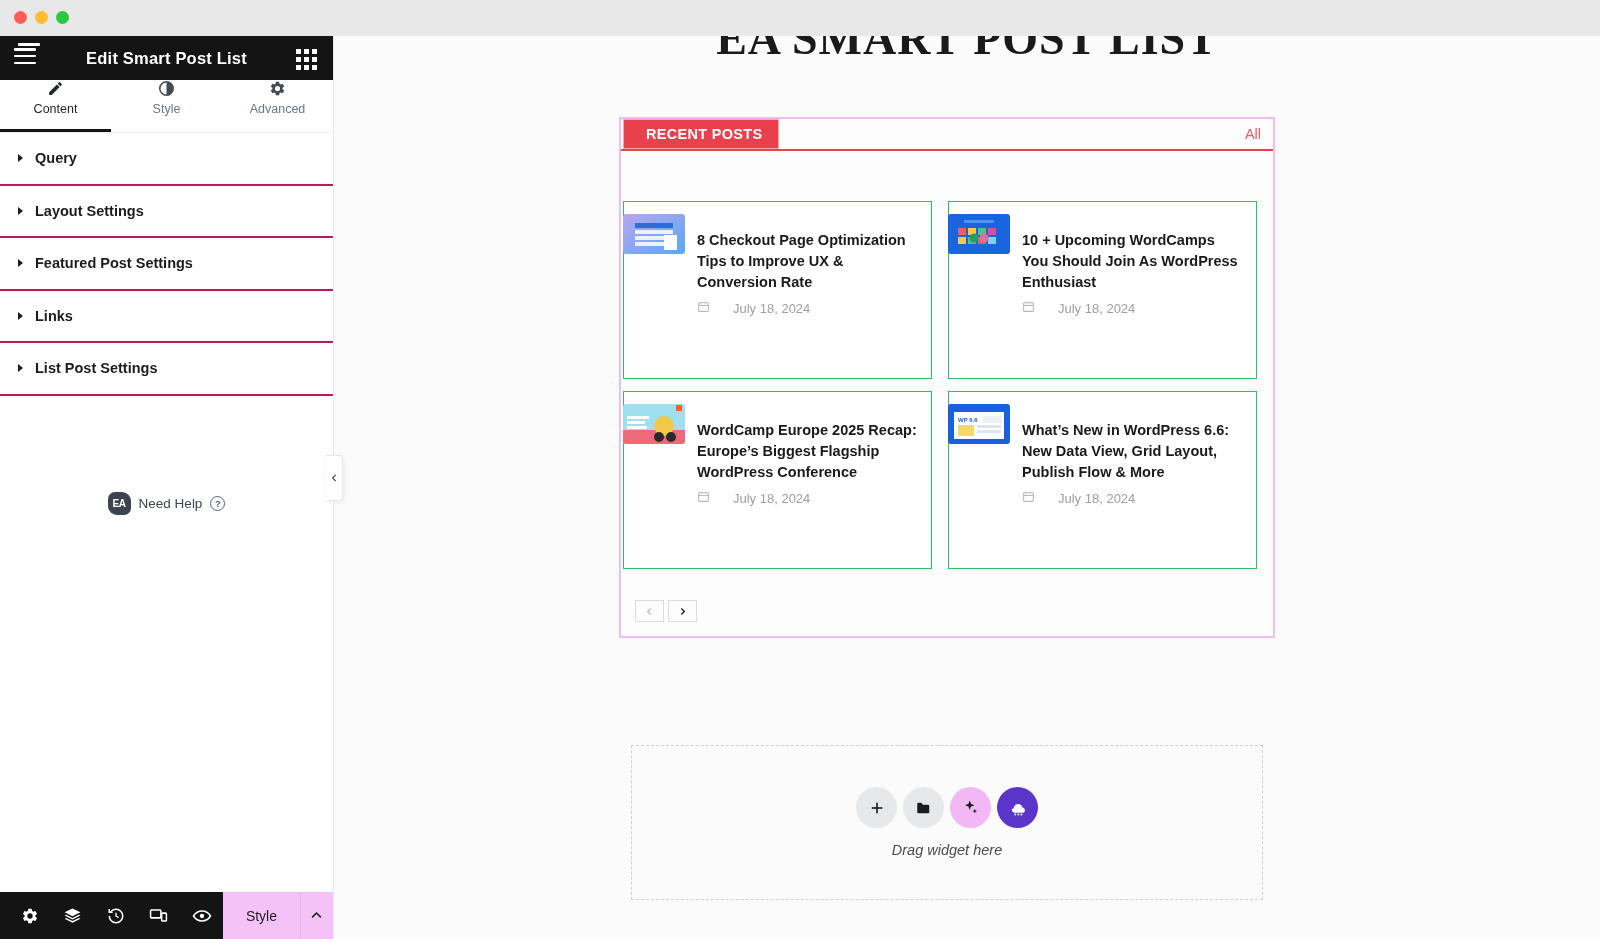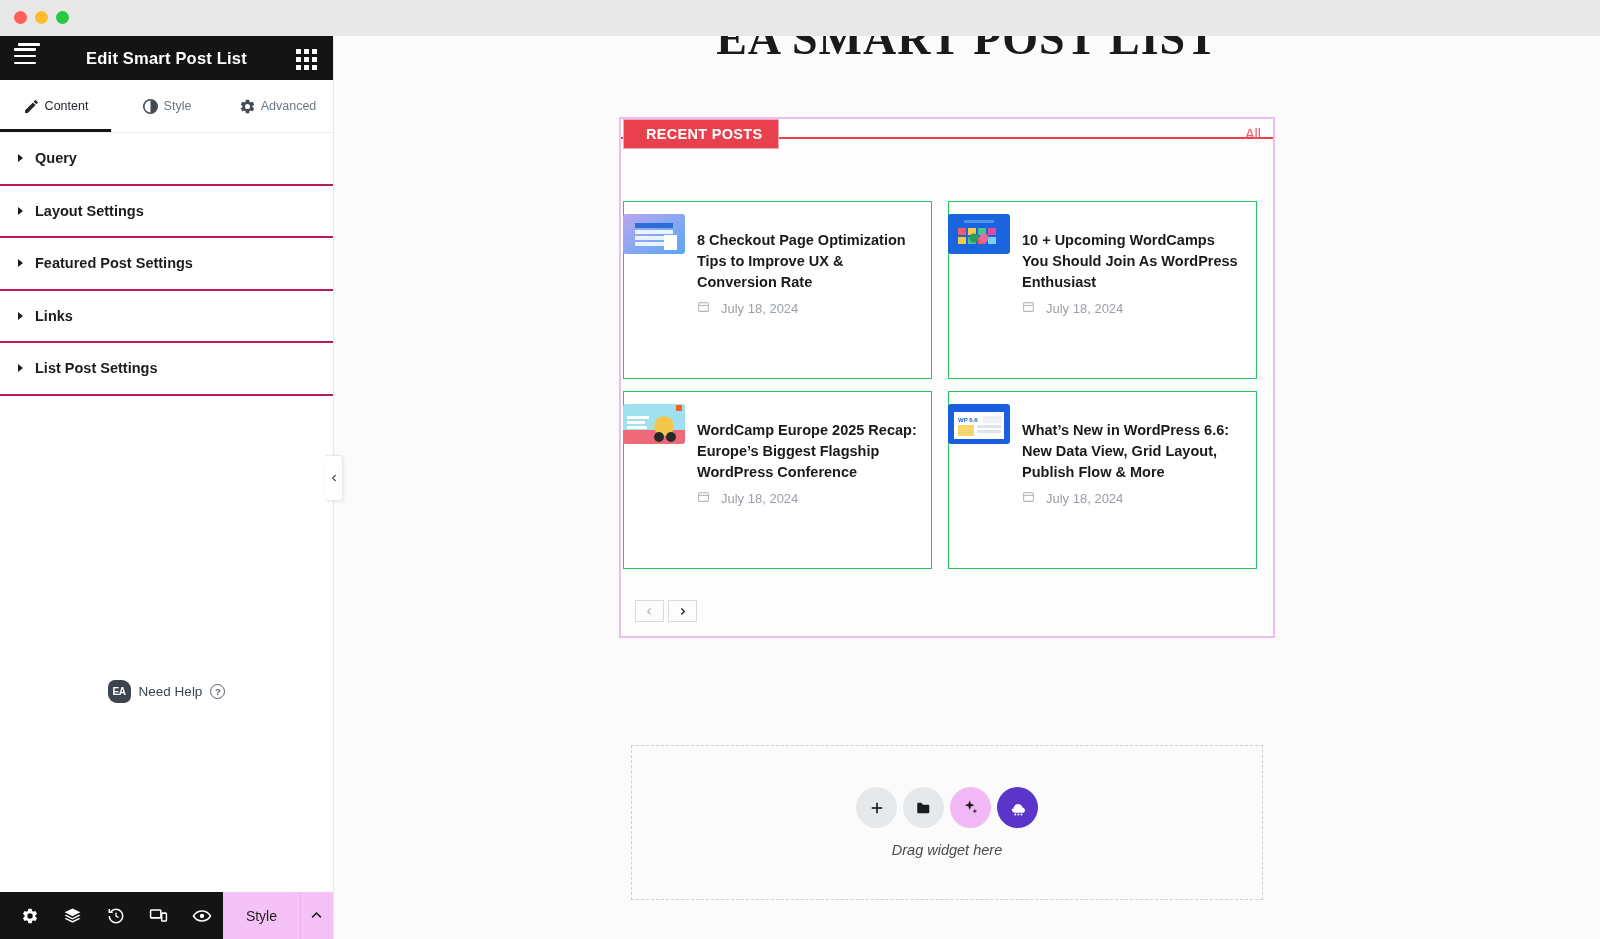--- a/index.html
+++ b/index.html
@@ -46,22 +46,22 @@
   }
   .apps-grid {
     position: absolute; right: 16px; top: 13px;
     display: grid; grid-template-columns: repeat(3, 5px); grid-gap: 3.2px; cursor: pointer;
   }
   .apps-grid i { display: block; width: 5px; height: 5px; background: #ffffff; }
 
   
   .panel-tabs { display: flex; height: 53px; border-bottom: 1px solid #eceef0; flex: 0 0 53px; }
   .ptab {
-    flex: 1; display: flex; flex-direction: row; align-items: center;
-    justify-content: center; gap: 5px; cursor: pointer; position: relative;
+    flex: 1; display: flex; flex-direction: column; align-items: center;
+    gap: 5px; cursor: pointer; position: relative;
     color: #6b7785; font-size: 12.5px;
   }
   .ptab.active { color: #22272e; }
   .ptab.active:after {
     content: ""; position: absolute; bottom: 0; left: 0; right: 0;
     height: 3px; background: #141414;
   }
   .ptab svg { display: block; }
 
   
@@ -72,21 +72,21 @@
   }
   .section .caret {
     width: 0; height: 0; border-left: 5.5px solid #1c1c1c;
     border-top: 4.5px solid transparent; border-bottom: 4.5px solid transparent;
     margin-right: 12px;
   }
   .section-label { font-size: 14.5px; font-weight: bold; color: #1c1c1c; }
 
   
   .need-help-wrap {
-    flex: 1 1 auto; display: flex; align-items: center; justify-content: center;
+    flex: 1 1 auto; display: flex; align-items: flex-start; justify-content: center;
     padding-top: 96px;
   }
   .need-help { display: flex; align-items: center; gap: 8px; cursor: pointer; }
   .ea-badge {
     width: 23px; height: 23px; border-radius: 7px 9px 7px 9px; background: #3c4450;
     color: #fff; font-size: 10px; font-weight: bold; display: flex;
     align-items: center; justify-content: center; letter-spacing: -.3px;
   }
   .need-help-text { font-size: 13.5px; color: #3c4450; }
   .qmark {
@@ -133,21 +133,21 @@
     font-family: "Liberation Serif", serif; font-size: 46px; font-weight: bold;
     color: #1a1a1a; letter-spacing: 1px; white-space: nowrap;
   }
 
   
   .widget {
     position: absolute; top: 81px; left: 285px; width: 656px; height: 521px;
     border: 2px solid #edbdf2; background: #fdfdfd;
   }
   .widget-header {
-    position: relative; height: 20px; border-bottom: 2px solid #e8414d;
+    position: relative; height: 32px; border-bottom: 2px solid #e8414d;
     display: flex; align-items: flex-start; text-align: center;
   }
   .cat-tab {
     background: #e8414d; color: #ffffff; font-size: 14.5px; font-weight: bold;
     padding: 6px 16px 6px 22px; letter-spacing: .3px; margin-left: 2px;
     border: 1px solid #f0a9b0; cursor: pointer;
   }
   .all-link {
     position: absolute; right: 12px; top: 7px; color: #ef5b66;
     font-size: 14.5px; cursor: pointer;
@@ -166,21 +166,21 @@
     flex: 0 0 62px; height: 40px; border-radius: 3px; overflow: hidden;
     margin-top: 2px; margin-left: -1px; position: relative;
   }
   .thumb svg { display: block; width: 62px; height: 40px; }
   .post-body { flex: 1 1 auto; padding-top: 18px; }
   .post-title {
     font-size: 14.5px; font-weight: bold; color: #1a1a1a; line-height: 1.45;
   }
   .post-meta {
     margin-top: 7px; font-size: 13px; color: #9aa0a6;
-    display: flex; align-items: center; gap: 11px;
+    display: flex; align-items: center; gap: 23px;
   }
   .post-meta svg { flex: 0 0 auto; }
 
   .pager {
     position: absolute; left: 14px; bottom: 14px; display: flex; gap: 4px;
   }
   .pg-btn {
     width: 29px; height: 22px; border: 1px solid #dcdcdc; background: #fdfdfd;
     display: flex; align-items: center; justify-content: center; cursor: pointer;
   }

